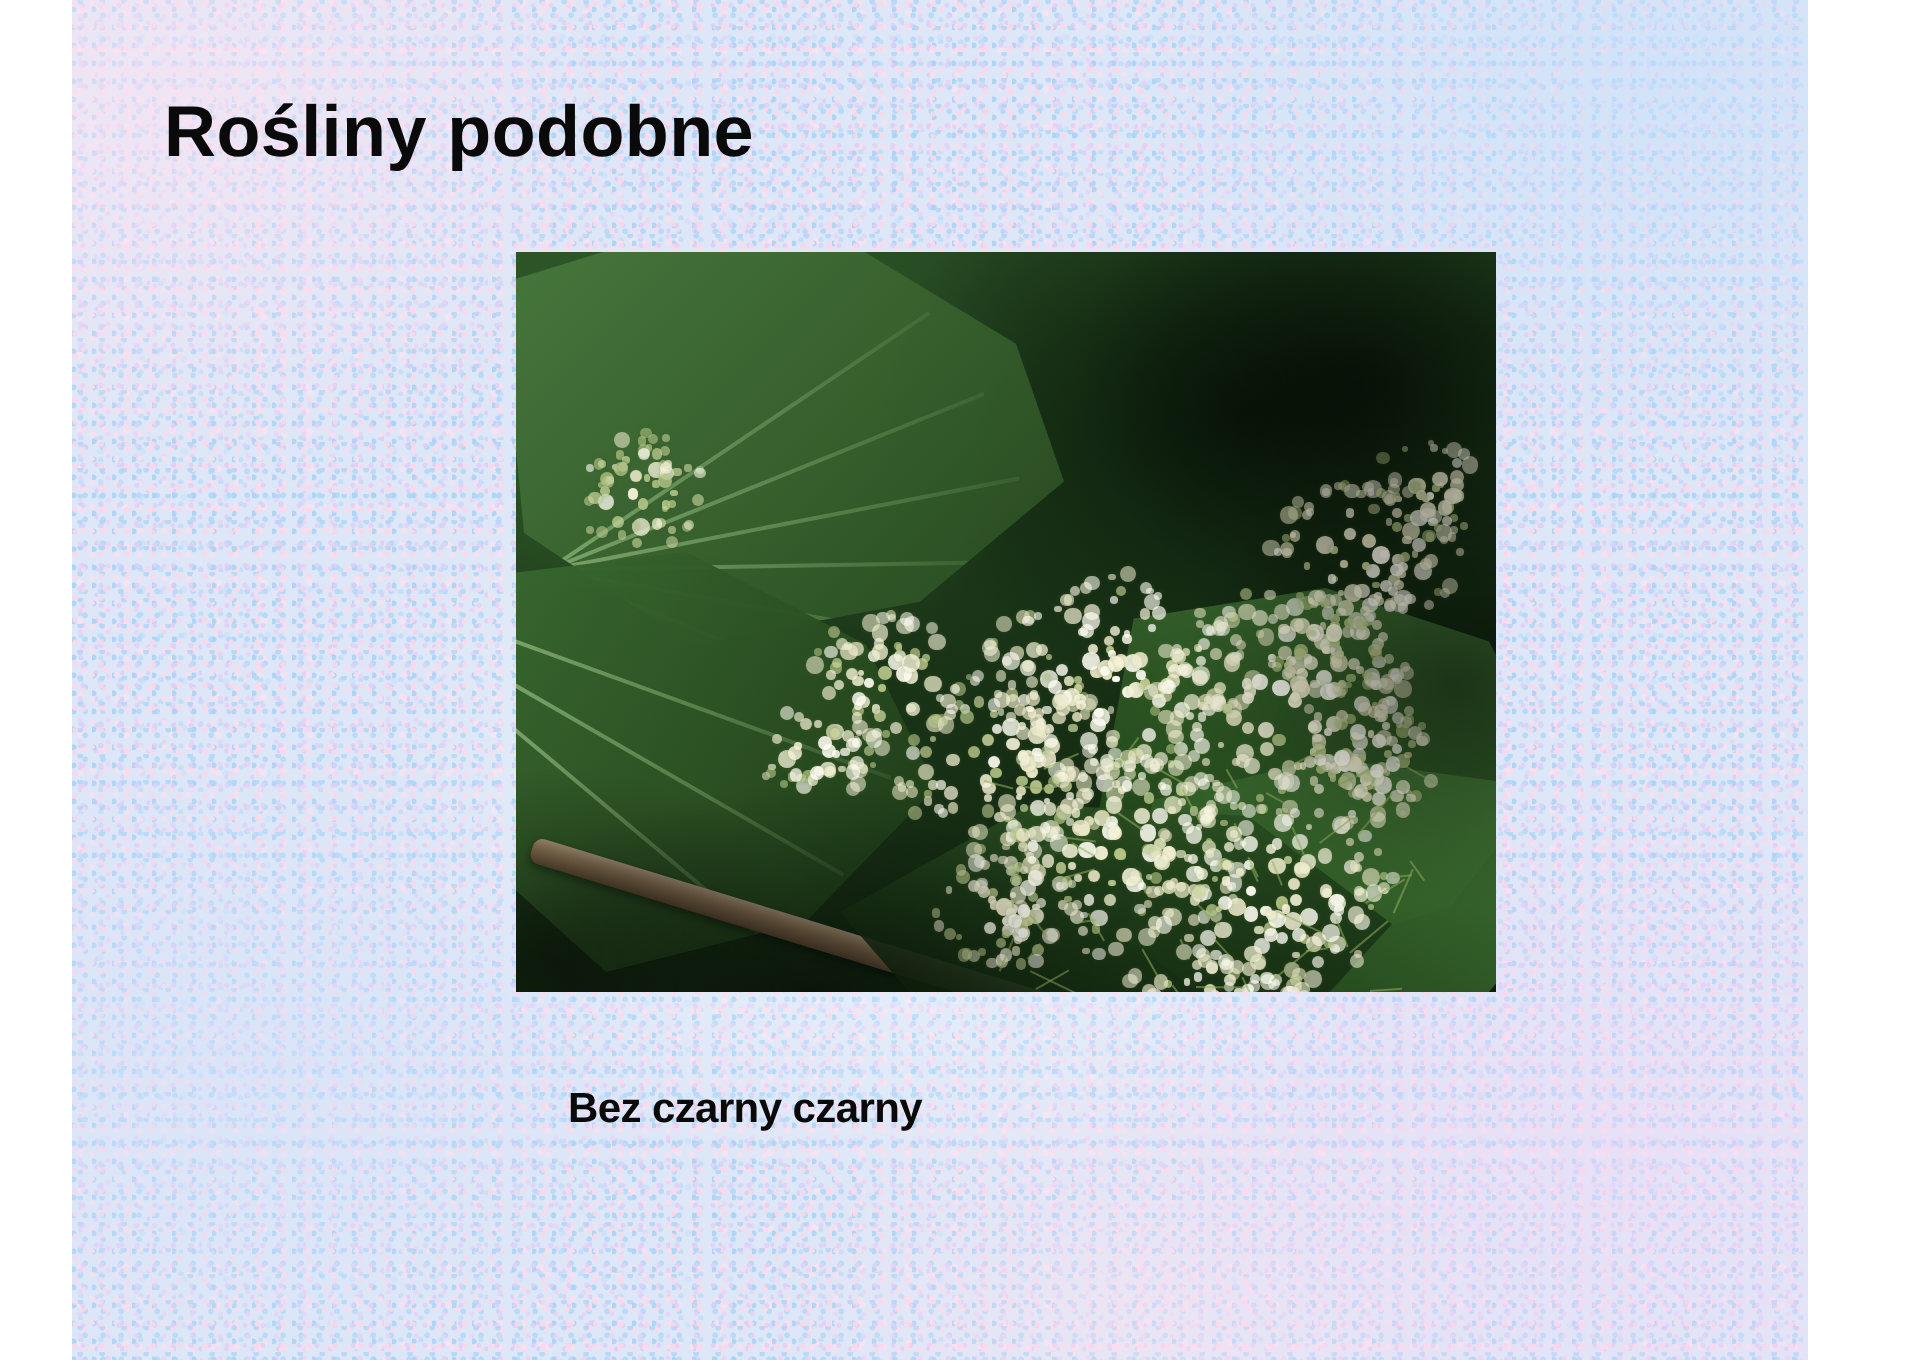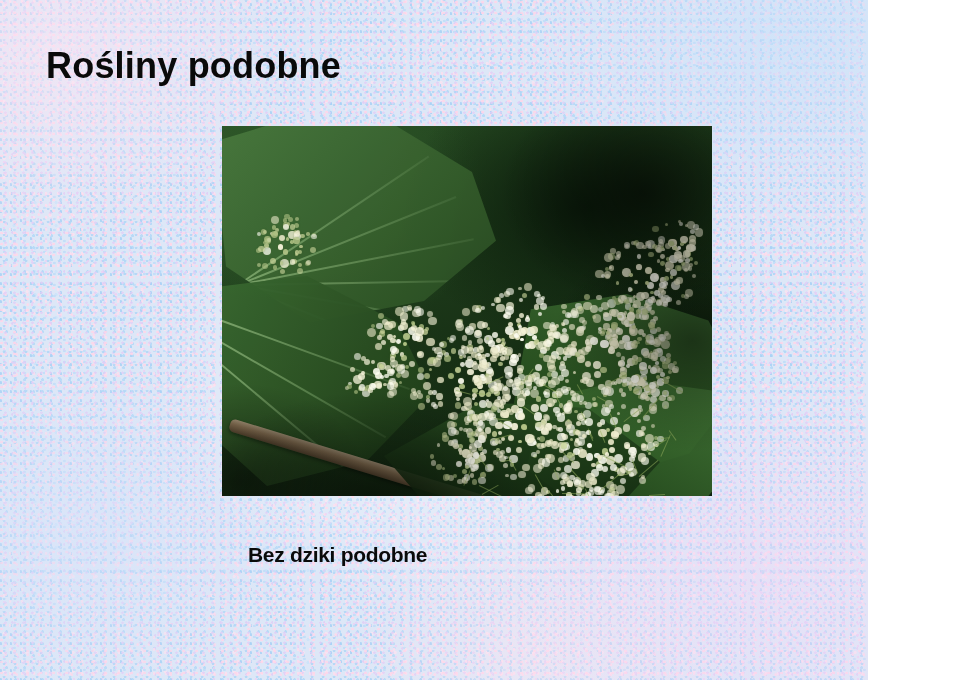--- a/index.html
+++ b/index.html
@@ -8,20 +8,21 @@
     background: #ffffff;
   }
 
   #slide {
     position: relative;
     width: 868px;
     height: 680px;
     overflow: hidden;
     font-family: "Liberation Sans", sans-serif;
     background-color: #a3a3a3;
+    margin-left: 36px;
   }
 
   
   #slide-bg {
     position: absolute;
     inset: 0;
     background-color: #dde7f7;
     background-image:
       radial-gradient(circle at 12% 18%, rgba(255,214,232,0.85) 0 1.1px, transparent 1.6px),
       radial-gradient(circle at 37% 6%,  rgba(176,214,246,0.85) 0 1.2px, transparent 1.7px),
@@ -1502,15 +1503,15 @@
         <span style="position:absolute;left:253.6px;top:266.7px;width:11.6px;height:1.4px;background:rgba(150,175,95,0.55);transform:rotate(4.7deg);transform-origin:0 50%;"></span>
         <span style="position:absolute;left:410.8px;top:266.4px;width:18.0px;height:1.4px;background:rgba(150,175,95,0.55);transform:rotate(-25.7deg);transform-origin:0 50%;"></span>
         <span style="position:absolute;left:349.0px;top:342.9px;width:14.4px;height:1.4px;background:rgba(150,175,95,0.55);transform:rotate(47.8deg);transform-origin:0 50%;"></span>
         <span style="position:absolute;left:420.6px;top:290.5px;width:27.1px;height:1.4px;background:rgba(150,175,95,0.55);transform:rotate(-50.2deg);transform-origin:0 50%;"></span>
         <span style="position:absolute;left:277.5px;top:295.4px;width:13.0px;height:1.4px;background:rgba(150,175,95,0.55);transform:rotate(30.2deg);transform-origin:0 50%;"></span>
       </div>
 
     <div class="vignette"></div>
   </div>
 
-  <div id="caption">Bez dziki podobne</div>
+  <div id="caption">Bez czarny czarny</div>
 
 </div>
 
 </body></html>

